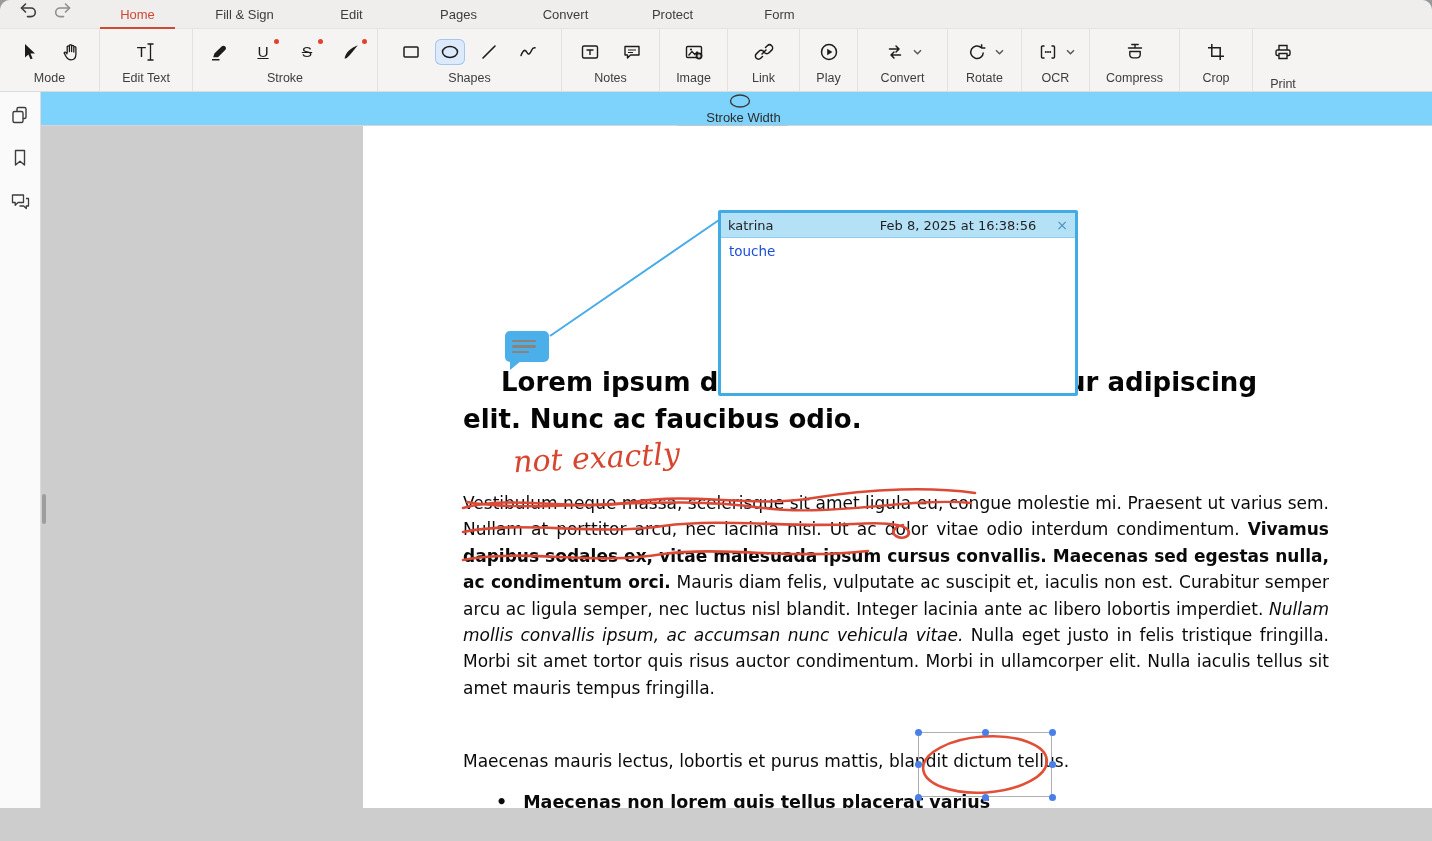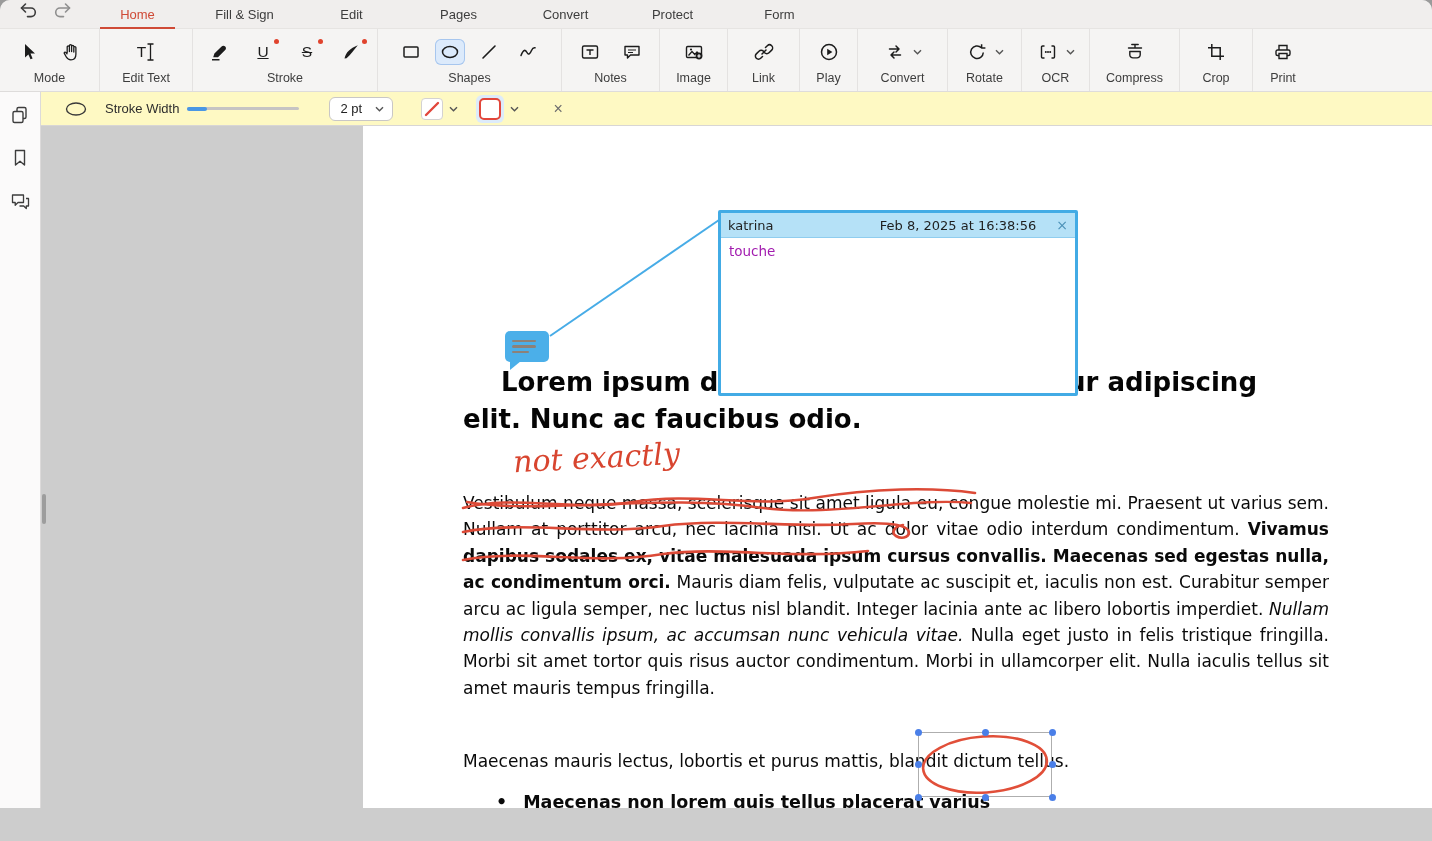--- a/index.html
+++ b/index.html
@@ -24,37 +24,37 @@
   .tabbar{height:29px;background:#f0eeed;display:flex;align-items:flex-start;padding-left:16px;border-bottom:1px solid #e6e4e2;}
   .histbtn{width:24px;height:20px;display:flex;align-items:center;justify-content:center;}
   .histbtn + .histbtn{margin-left:10px;}
   .tabs{display:flex;margin-left:26px;height:29px;}
   .tab{width:75px;margin-right:32px;display:flex;align-items:center;justify-content:center;font-size:13px;color:#3d3d3d;position:relative;white-space:nowrap;}
   .tab.active{color:#cf4a36;}
   .tab.active::after{content:"";position:absolute;left:0;right:0;bottom:0;height:2.5px;background:#cf4a36;}
   
   .toolbar{height:63px;background:#f5f4f3;display:flex;border-bottom:1px solid #dedcdb;}
   .tgroup{display:flex;flex-direction:column;align-items:center;padding-top:8px;border-right:1px solid #e4e2e1;}
-  .tgroup:last-child{border-right:none;}
+  .tgroup:last-child{border-right:none;gap:6px;}
   .ticons{display:flex;align-items:center;justify-content:center;gap:12px;height:30px;}
   .tool{width:30px;height:26px;display:flex;align-items:center;justify-content:center;position:relative;border-radius:6px;}
   .tool.selected{background:#dceafb;box-shadow:inset 0 0 0 1px #a7c6ee;}
   .tlabel{font-size:12.5px;color:#3d3d3d;margin-top:4px;}
   .dot{position:absolute;top:0;right:-1px;width:5px;height:5px;border-radius:50%;background:#e0432d;}
   .glyph{font-size:15.5px;font-weight:500;color:#1d1d1d;line-height:1;}
   .glyph.u{text-decoration:underline;}
   .glyph.s{text-decoration:line-through;}
   .chev{margin-left:2px;}
   
   .mainrow{display:flex;height:716px;}
   .sidebar{width:41px;background:#fbfafa;border-right:1px solid #dcdada;display:flex;flex-direction:column;align-items:center;padding-top:12px;gap:21px;}
   .side-btn{width:22px;height:22px;display:flex;align-items:center;justify-content:center;}
   .maincol{flex:1;display:flex;flex-direction:column;min-width:0;}
   
-  .propsbar{height:34px;background:#fef9c3;border-bottom:1px solid #d8d6d5;display:flex;align-items:center;padding-left:22px;}
+  .propsbar{height:34px;background:#7dd3fc;border-bottom:1px solid #d8d6d5;display:flex;align-items:center;padding-left:22px;flex-direction:column;}
   .shape-ind{width:26px;height:18px;margin-right:16px;display:flex;align-items:center;}
   .sw-label{font-size:13px;color:#2d2d2d;margin-right:8px;white-space:nowrap;}
   .slider{width:112px;height:14px;display:flex;align-items:center;position:relative;margin-right:30px;}
   .slider .track{width:100%;height:3px;background:#c6c4c3;border-radius:2px;}
   .slider .fill{position:absolute;left:0;top:5px;width:20px;height:4px;background:#4a97e4;border-radius:2px;}
   .pt-select{width:64px;height:24px;border:1px solid #c9c7c6;background:#fff;border-radius:6px;display:flex;align-items:center;justify-content:space-between;padding:0 8px 0 10px;font-size:13px;color:#222;margin-right:28px;}
   .swatch-wrap{display:flex;align-items:center;gap:6px;margin-right:18px;}
   .swatch{width:22px;height:22px;border-radius:4px;background:#fff;border:1px solid #d4d2d1;display:flex;align-items:center;justify-content:center;}
   .swatch.fill-swatch{border:2.5px solid #e2473b;border-radius:5px;}
   .swatch-sel{background:#ddebfa;border-radius:6px;padding:3px;display:flex;}
@@ -74,21 +74,21 @@
   
   .note-icon{position:absolute;left:142px;top:205px;width:44px;height:31px;background:#4bafe9;border-radius:5px;z-index:5;display:flex;flex-direction:column;justify-content:center;gap:3px;padding-left:7px;}
   .note-icon i{display:block;width:24px;height:2.6px;background:#8d8178;border-radius:2px;}
   .note-icon i:last-child{width:17px;}
   .note-icon::after{content:"";position:absolute;left:5px;bottom:-8px;width:0;height:0;border-top:9px solid #4bafe9;border-right:11px solid transparent;}
   
   .popup{position:absolute;left:355px;top:84px;width:360px;height:186px;background:#fff;border:3px solid #42abe5;border-radius:2px;z-index:6;display:flex;flex-direction:column;}
   .popup-header{height:25px;background:#b5e1f7;display:flex;align-items:center;padding:0 7px;font-size:13px;color:#1f1f1f;border-bottom:1px solid #8fcdef;flex:none;}
   .popup-time{margin-left:auto;margin-right:20px;}
   .popup-close{color:#4c92b8;font-size:14px;line-height:1;}
-  .popup-body{padding:5px 8px;font-size:13.5px;color:#a21caf;flex:1;}
+  .popup-body{padding:5px 8px;font-size:13.5px;color:#1d4ed8;flex:1;}
   
   .ellipse-ann{position:absolute;left:552px;top:603px;width:140px;height:71px;z-index:3;}
   .ellipse-ann .bbox{position:absolute;left:3px;top:3px;right:3px;bottom:3px;border:1px solid #aeaeae;}
   .handle{position:absolute;width:7px;height:7px;border-radius:50%;background:#4a7fe8;z-index:4;}
   svg{display:block;}
 </style>
 </head>
 <body>
 
 <div class="window">

